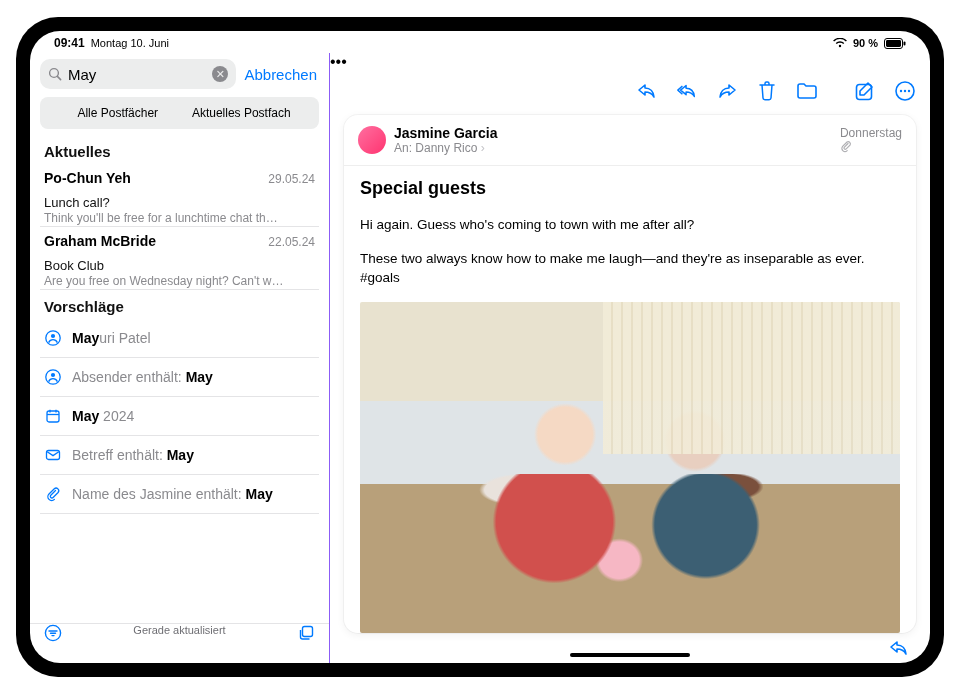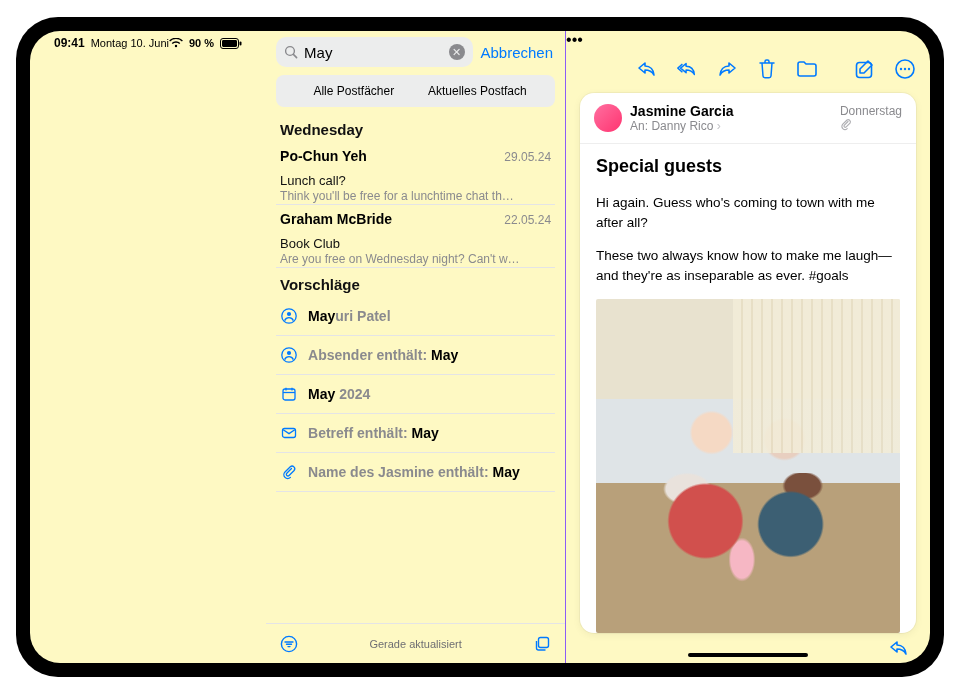--- a/index.html
+++ b/index.html
@@ -15,24 +15,25 @@
     width: 928px;
     height: 660px;
     background: #000;
     border-radius: 42px;
     padding: 14px;
     position: relative;
   }
   .screen {
     width: 100%;
     height: 100%;
-    background: #fef9c3;
+    background: #ffffff;
     border-radius: 30px;
     overflow: hidden;
     display: flex;
+    flex-direction: column;
   }
   .status-bar {
     height: 22px;
     display: flex;
     justify-content: space-between;
     align-items: center;
     padding: 2px 24px 0;
     font-size: 12px;
     font-weight: 600;
     flex: 0 0 auto;
@@ -110,27 +111,27 @@
     display: flex; align-items: center; gap: 10px;
     padding: 10px 4px;
     border-bottom: 1px solid #e4e4e6;
     font-size: 14px;
   }
   .sugg-icon {
     width: 18px; height: 18px; color: #007aff;
     display: flex; align-items: center; justify-content: center;
     flex-shrink: 0;
   }
-  .sugg-text .pre { color: #8a8a8e; font-weight: bold; }
+  .sugg-text .pre { color: #8a8a8e; }
   .sugg-text b { font-weight: 600; }
   .sb-footer {
     flex: 0 0 auto;
     height: 40px;
     border-top: 1px solid #e4e4e6;
-    display: flex; align-items: center; justify-content: space-between;
+    display: flex; align-items: flex-start; justify-content: space-between;
     padding: 0 14px;
     font-size: 11px; color: #6e6e73;
   }
   .sb-footer .fbtn { color: #007aff; display: flex; }
   .main {
     flex: 1; display: flex; flex-direction: column; position: relative;
   }
   .toolbar {
     height: 40px;
     display: flex; align-items: center;
@@ -254,21 +255,21 @@
             </div>
             <span class="cancel-btn">Abbrechen</span>
           </div>
           <div class="seg">
             <div class="seg-item selected">Alle Postfächer</div>
             <div class="seg-item">Aktuelles Postfach</div>
           </div>
         </div>
 
         <div class="sb-scroll">
-          <div class="section-header">Wednesday</div>
+          <div class="section-header">Aktuelles</div>
 
           <div class="hit">
             <div class="hit-row1">
               <span class="hit-sender">Po-Chun Yeh</span>
               <span class="hit-date">29.05.24</span>
             </div>
             <div class="hit-subject">Lunch call?</div>
             <div class="hit-preview">Think you'll be free for a lunchtime chat th…</div>
           </div>
           <div class="hit">

